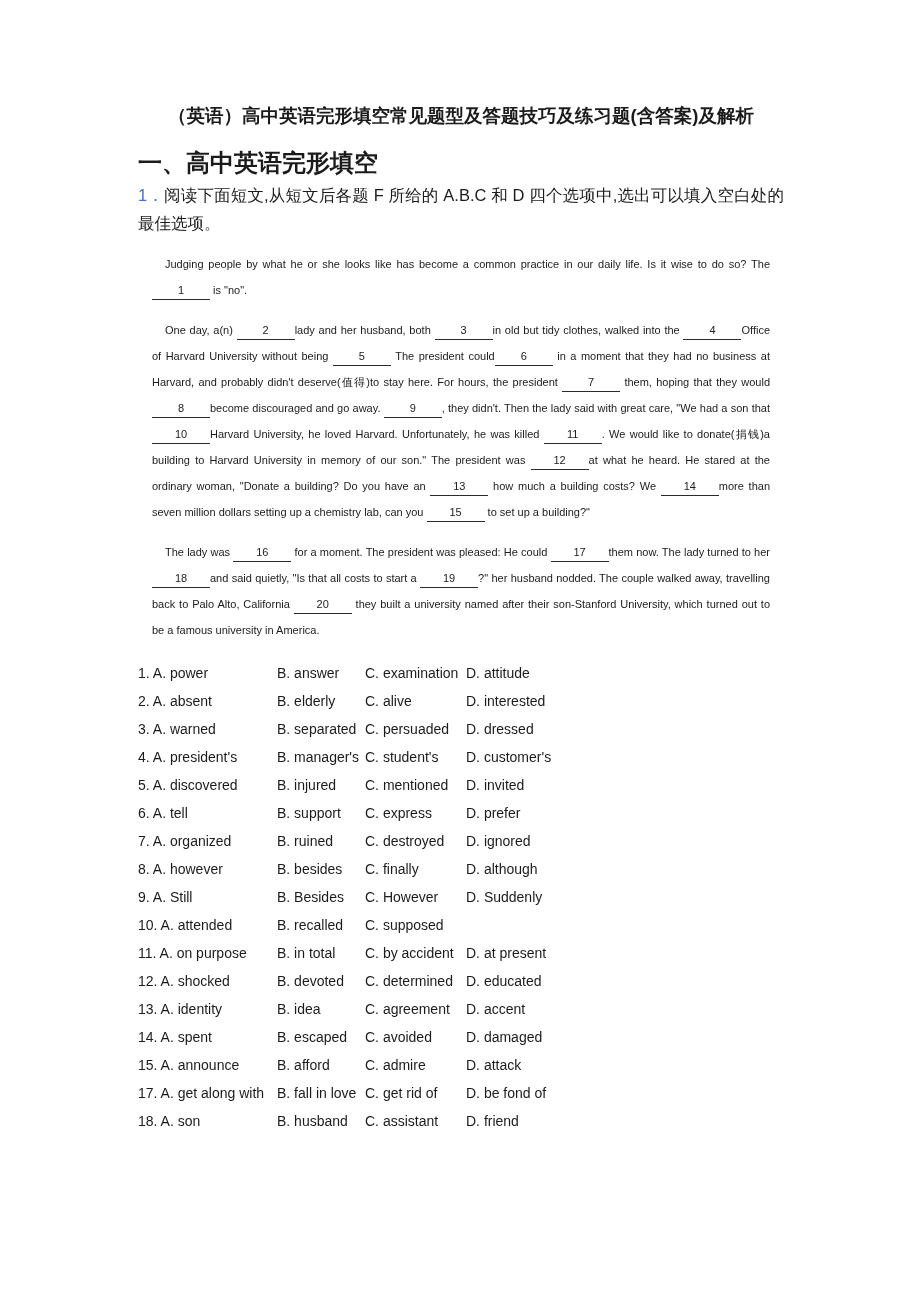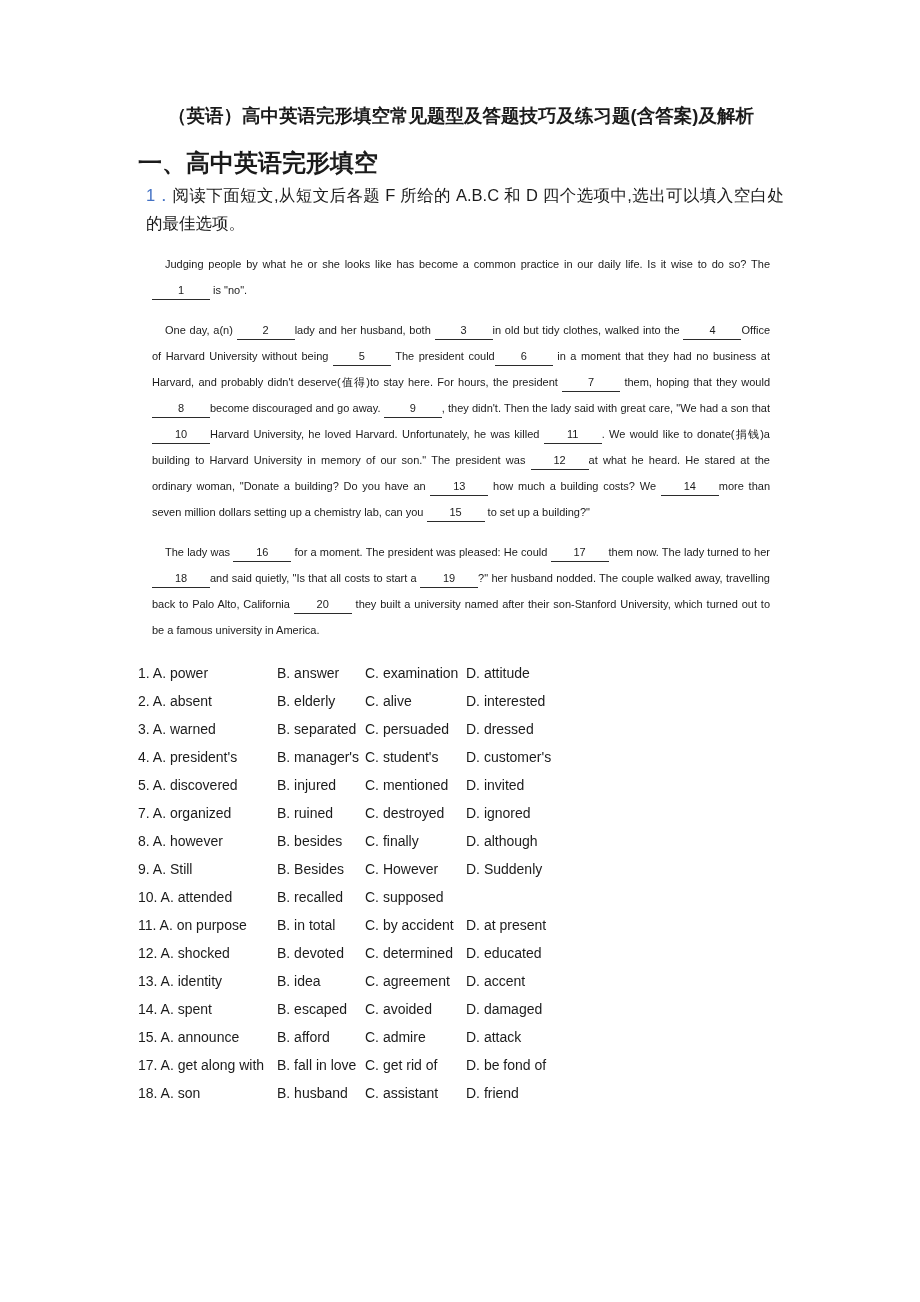--- a/index.html
+++ b/index.html
@@ -26,21 +26,21 @@
     line-height: 26px;
     white-space: nowrap;
   }
   .section-heading {
     margin: 19px 0 0 0;
     font-size: 24px;
     font-weight: bold;
     line-height: 30px;
   }
   .instruction {
-    margin: 3px 0 0 8px;
+    margin: 3px 0 0 0;
     font-size: 16.5px;
     line-height: 28px;
     text-align: justify;
   }
   .qnum { color: #4472c4; }
   .passage { margin: 0; }
   .para {
     margin: 14px;
     font-size: 11px;
     line-height: 26px;
@@ -109,20 +109,26 @@
           <div class="opt-cell">C. student's</div>
           <div class="opt-cell">D. customer's</div>
         </div>
         <div class="opt-row">
           <div class="opt-cell">5. A. discovered</div>
           <div class="opt-cell">B. injured</div>
           <div class="opt-cell">C. mentioned</div>
           <div class="opt-cell">D. invited</div>
         </div>
         <div class="opt-row">
+          <div class="opt-cell">6. A. tell</div>
+          <div class="opt-cell">B. support</div>
+          <div class="opt-cell">C. express</div>
+          <div class="opt-cell">D. prefer</div>
+        </div>
+        <div class="opt-row">
           <div class="opt-cell">7. A. organized</div>
           <div class="opt-cell">B. ruined</div>
           <div class="opt-cell">C. destroyed</div>
           <div class="opt-cell">D. ignored</div>
         </div>
         <div class="opt-row">
           <div class="opt-cell">8. A. however</div>
           <div class="opt-cell">B. besides</div>
           <div class="opt-cell">C. finally</div>
           <div class="opt-cell">D. although</div>

